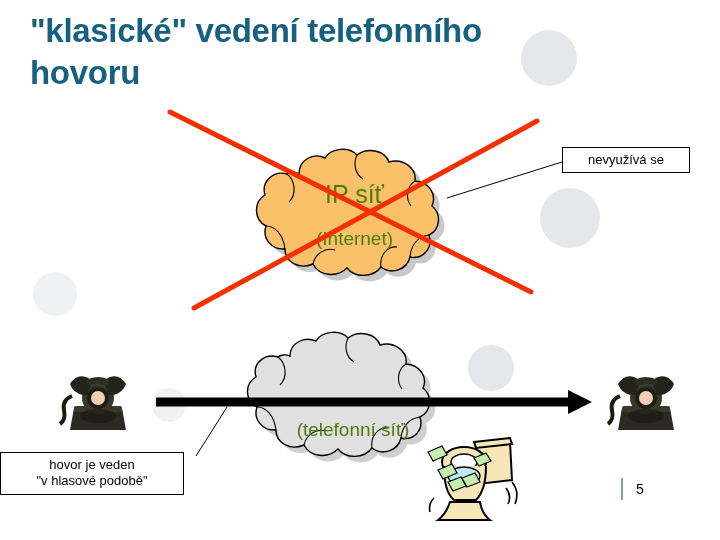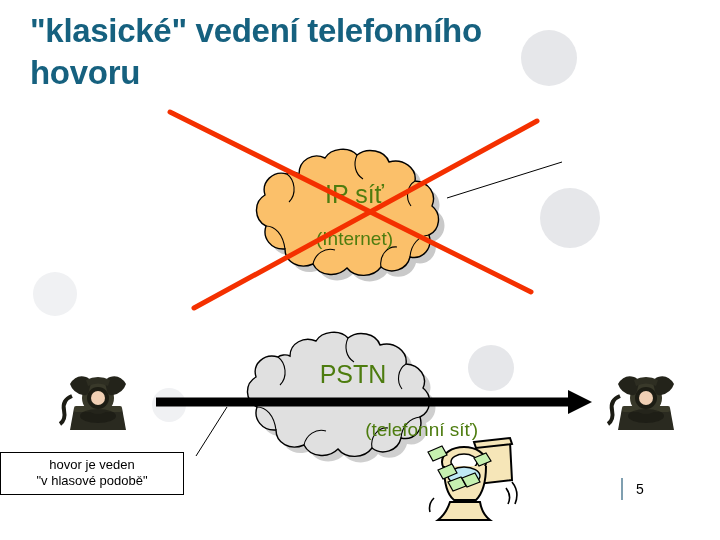--- a/index.html
+++ b/index.html
@@ -197,38 +197,38 @@
         <path d="M46,23 C54,29 56,43 48,51" fill="none" stroke="#000" stroke-width="1.1"></path>
         <path d="M25,73 C34,73 42,81 44,96" fill="none" stroke="#000" stroke-width="1.1"></path>
         <path d="M72,111 C74,101 84,94 94,97" fill="none" stroke="#000" stroke-width="1.1"></path>
         <path d="M140,114 C138,103 146,93 156,94" fill="none" stroke="#000" stroke-width="1.1"></path>
         <path d="M188,83 C178,84 170,92 169,104" fill="none" stroke="#000" stroke-width="1.1"></path>
         <path d="M174,30 C166,35 164,47 170,55" fill="none" stroke="#000" stroke-width="1.1"></path>
         <path d="M116,4 C112,13 114,23 122,28" fill="none" stroke="#000" stroke-width="1.1"></path>
       </g>
     </svg>
   </div>
-  <div class="cloud-label primary" style="top:360px; left:228px; width:250px;">PSTN</div>
-  <div class="cloud-label secondary" style="top:419px; left:228px; width:250px;text-align:right;">(telefonní síť)</div>
+  <div class="cloud-label secondary" style="top:419px; left:228px; width:250px;">(telefonní síť)</div>
 
   <svg class="arrow-layer" width="720" height="540" viewBox="0 0 720 540">
     <line x1="156" y1="402" x2="568" y2="402" stroke="#000000" stroke-width="9"></line>
     <polygon points="568,390 592,402 568,414" fill="#000000"></polygon>
   </svg>
 
   <svg class="red-x" width="720" height="540" viewBox="0 0 720 540">
     <line x1="170" y1="112" x2="531" y2="292" stroke="#f43000" stroke-width="5" stroke-linecap="round"></line>
     <line x1="194" y1="308" x2="537" y2="121" stroke="#f43000" stroke-width="5" stroke-linecap="round"></line>
   </svg>
 
   <svg class="leader" width="720" height="540" viewBox="0 0 720 540">
     <line x1="447" y1="198" x2="562" y2="162" stroke="#000000" stroke-width="1"></line>
     <line x1="196" y1="456" x2="227" y2="407" stroke="#000000" stroke-width="1"></line>
   </svg>
 
+  <div class="callout" style="left:562px; top:147px; width:110px;">nevyužívá se</div>
 
   <div class="callout" style="left:0; top:452px; width:166px;">hovor je veden
 "v hlasové podobě"</div>
 
   <div class="phone" style="left:50px; top:368px;">
     <svg width="96" height="72" viewBox="0 0 96 72">
       <ellipse cx="48" cy="68" rx="36" ry="4" fill="#ffffff"></ellipse>
       <path d="M20,62 L76,62 L72,40 L24,40 Z" fill="#2a2a20"></path>
       <rect x="24" y="38" width="48" height="6" rx="2" fill="#3a3a2a"></rect>
       <circle cx="48" cy="30" r="16" fill="#39392a"></circle>

